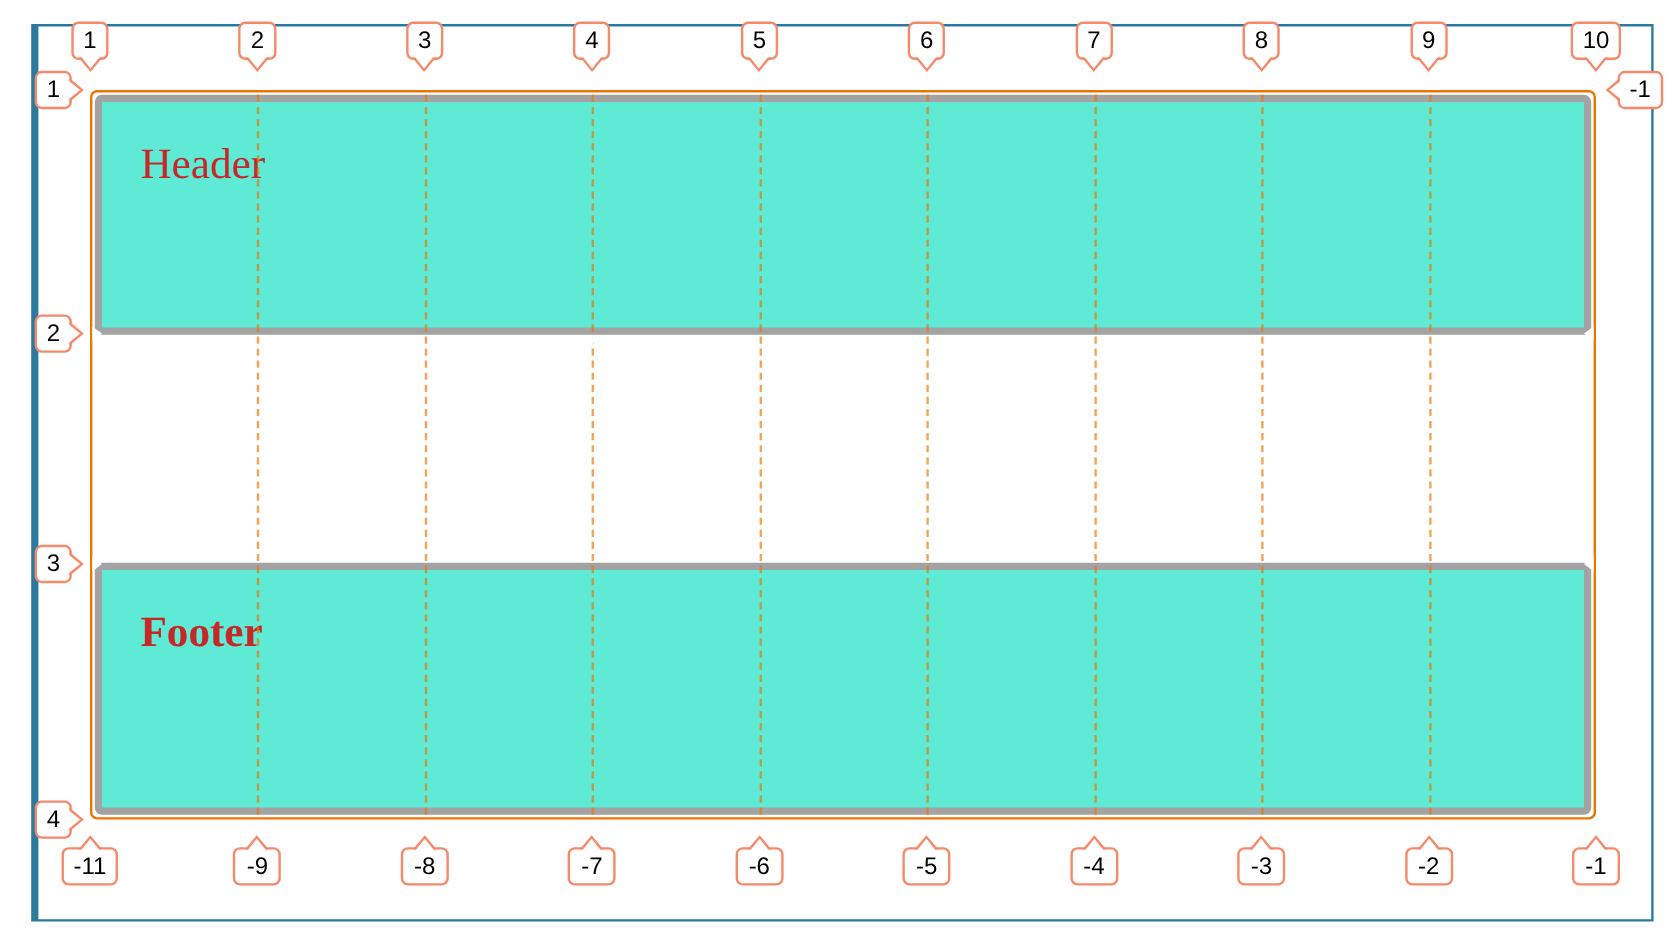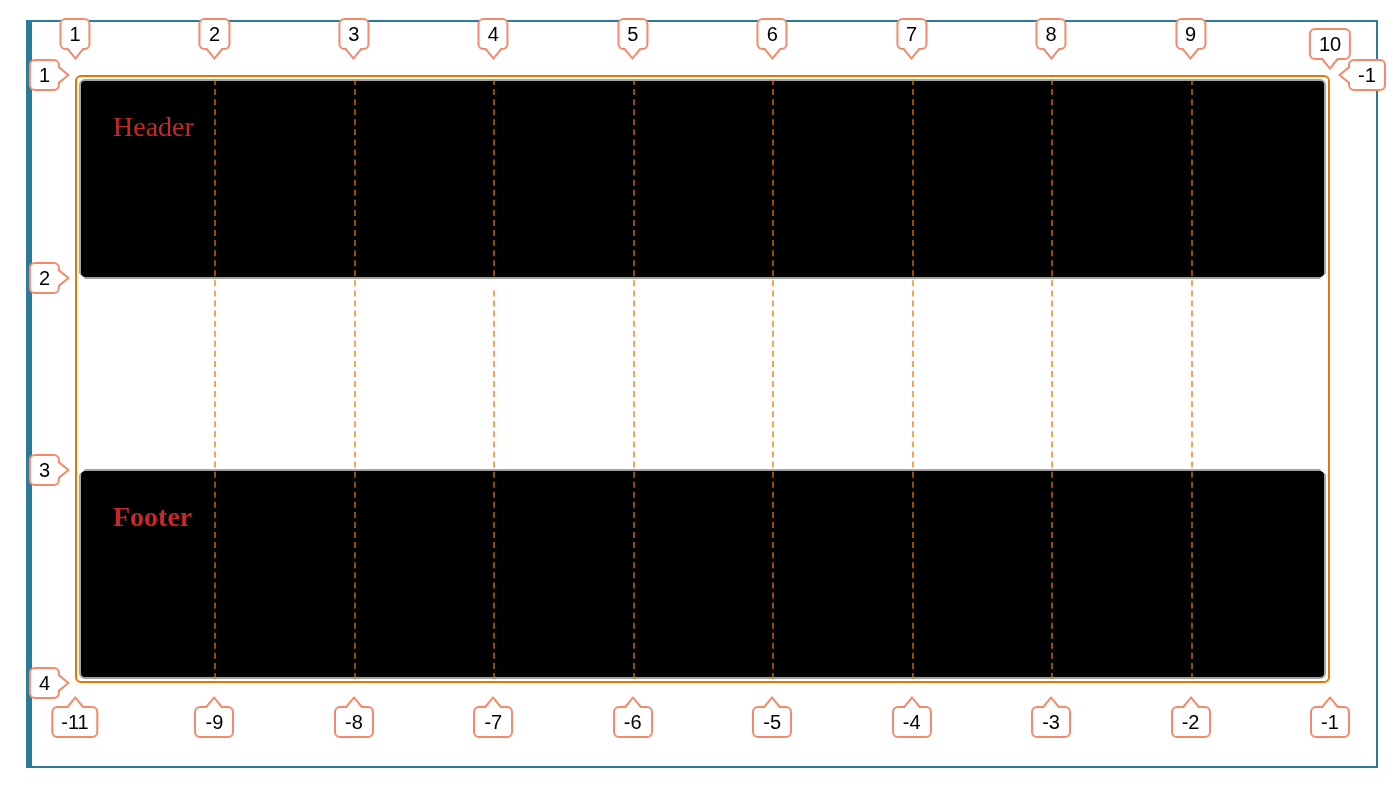--- a/index.html
+++ b/index.html
@@ -17,27 +17,27 @@
   .grid-container {
     position: absolute;
     border: 2px solid #ea7600;
     border-radius: 6px;
     background: #fff;
     display: grid;
     gap: 2px;
     padding: 2px;
   }
   .grid-item {
-    background: #000000;
-    border: 2px solid #a3a3a3;
+    background: #5eead4;
+    border: 6px solid #a3a3a3;
     border-radius: 6px;
     position: relative;
     padding: 30px 32px;
     color: #c62828;
-    font-size: 28px;
+    font-size: 36px;
     font-family: Georgia, 'Times New Roman', serif;
   }
   .vline {
     position: absolute;
     width: 0;
     border-left: 2px dashed #ea7600;
     opacity: 0.65;
     pointer-events: none;
   }
   .marker {
@@ -206,21 +206,21 @@
   <div id="markers">
       <div class="marker top" style="left: 75px; top: 18px; transform: translateX(-50%);">1</div>
       <div class="marker top" style="left: 214.444px; top: 18px; transform: translateX(-50%);">2</div>
       <div class="marker top" style="left: 353.889px; top: 18px; transform: translateX(-50%);">3</div>
       <div class="marker top" style="left: 493.333px; top: 18px; transform: translateX(-50%);">4</div>
       <div class="marker top" style="left: 632.778px; top: 18px; transform: translateX(-50%);">5</div>
       <div class="marker top" style="left: 772.222px; top: 18px; transform: translateX(-50%);">6</div>
       <div class="marker top" style="left: 911.667px; top: 18px; transform: translateX(-50%);">7</div>
       <div class="marker top" style="left: 1051.11px; top: 18px; transform: translateX(-50%);">8</div>
       <div class="marker top" style="left: 1190.56px; top: 18px; transform: translateX(-50%);">9</div>
-      <div class="marker top" style="left: 1330px; top: 18px; transform: translateX(-50%); margin-top: 10px;">10</div>
+      <div class="marker top" style="left: 1330px; top: 18px; transform: translateX(-50%);">10</div>
       <div class="marker bottom" style="left: 75px; top: 706px; transform: translateX(-50%);">-11</div>
       <div class="marker bottom" style="left: 214.444px; top: 706px; transform: translateX(-50%);">-9</div>
       <div class="marker bottom" style="left: 353.889px; top: 706px; transform: translateX(-50%);">-8</div>
       <div class="marker bottom" style="left: 493.333px; top: 706px; transform: translateX(-50%);">-7</div>
       <div class="marker bottom" style="left: 632.778px; top: 706px; transform: translateX(-50%);">-6</div>
       <div class="marker bottom" style="left: 772.222px; top: 706px; transform: translateX(-50%);">-5</div>
       <div class="marker bottom" style="left: 911.667px; top: 706px; transform: translateX(-50%);">-4</div>
       <div class="marker bottom" style="left: 1051.11px; top: 706px; transform: translateX(-50%);">-3</div>
       <div class="marker bottom" style="left: 1190.56px; top: 706px; transform: translateX(-50%);">-2</div>
       <div class="marker bottom" style="left: 1330px; top: 706px; transform: translateX(-50%);">-1</div>

